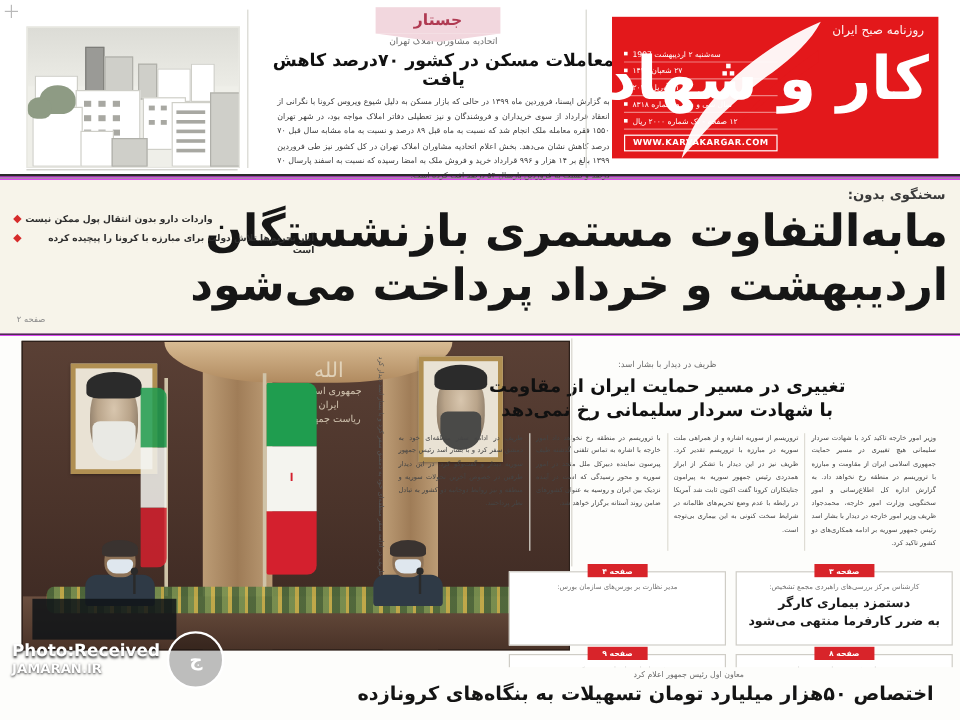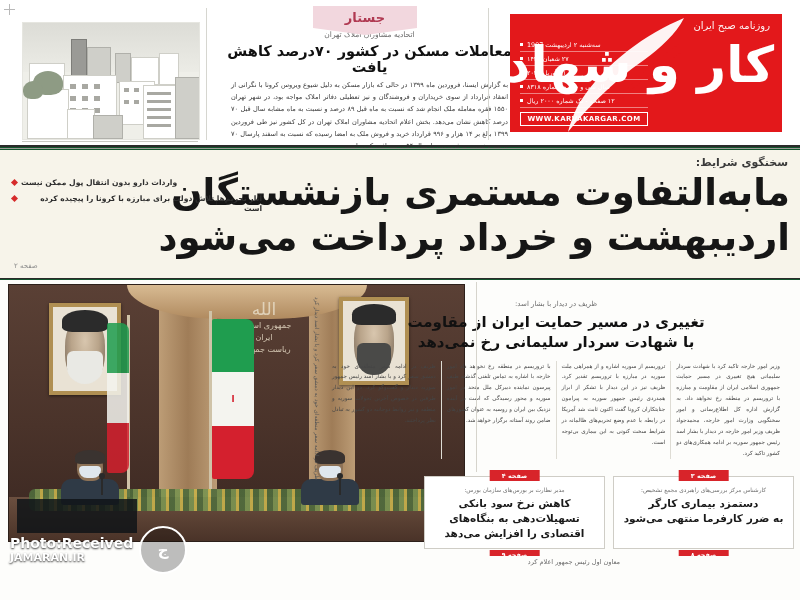--- a/index.html
+++ b/index.html
@@ -3,21 +3,21 @@
 <meta charset="utf-8">
 <style>
   html,body{margin:0;padding:0;}
   body{
     width:800px;height:600px;overflow:hidden;
     background:#ffffff;
     font-family:"DejaVu Sans","Liberation Sans",sans-serif;
     color:#1a1a1a;
     position:relative;
   }
-  .page{width:800px;height:428px;position:relative;background:#14532d;}
+  .page{width:800px;height:428px;position:relative;background:#d946ef;}
 
   
   .topstrip{position:absolute;left:0;top:0;width:800px;height:146px;background:#ffffff;}
 
   .crop-mark{position:absolute;left:4px;top:4px;width:11px;height:11px;}
   .crop-mark:before,.crop-mark:after{content:"";position:absolute;background:#b9b9b9;}
   .crop-mark:before{left:5px;top:0;width:1px;height:11px;}
   .crop-mark:after{left:0;top:5px;width:11px;height:1px;}
 
   .city-photo{
@@ -114,21 +114,21 @@
     width:5px;height:5px;background:#d62b2b;margin-right:4px;margin-top:2px;
     transform:rotate(45deg);flex:none;
   }
   .pagehint{position:absolute;left:14px;top:112px;font-size:7px;color:#8a8a8a;}
   .band-rule{position:absolute;left:0;top:278px;width:800px;height:1px;background:#2a2a2a;}
 
   
   .mid{position:absolute;left:0;top:280px;width:800px;height:320px;background:#fdfdfb;}
 
   .press-photo{
-    position:absolute;left:8px;top:4px;width:455px;height:256px;
+    position:absolute;left:18px;top:4px;width:455px;height:256px;
     background:#3b2a22;overflow:hidden;border:1px solid #2d201a;
   }
   .pp-wall{position:absolute;left:0;top:0;width:100%;height:100%;
     background:linear-gradient(180deg,#5a4035 0%,#4a332a 55%,#3a2721 100%);}
   .pp-curtain{position:absolute;top:0;height:100%;
     background:linear-gradient(90deg,#c9a87e,#a8845c,#c9a87e);opacity:.9;}
   .pp-valance{position:absolute;top:0;height:34px;
     background:linear-gradient(180deg,#d8bb93,#b08a5f);
     border-bottom-left-radius:40% 100%;border-bottom-right-radius:40% 100%;}
   .portrait{position:absolute;background:#e9e2d4;border:4px solid #b08f52;box-shadow:0 1px 3px rgba(0,0,0,.5);}
@@ -313,21 +313,21 @@
         </div>
         <div class="weburl">WWW.KARVAKARGAR.COM</div>
       </div>
     </div>
   </div>
 
   <div class="mast-underline"></div>
   <div class="mast-underline2"></div>
 
   <div class="band">
-    <div class="sokhangoo">سخنگوی شرايط:</div>
+    <div class="sokhangoo">سخنگوی بدون:</div>
 
     <div class="bighead">
       <span class="l1">مابه‌التفاوت مستمری بازنشستگان</span>
       <span class="l2">ارديبهشت و خرداد پرداخت می‌شود</span>
     </div>
 
     <div class="bullets">
       <div class="bl">
         <span class="txt">واردات دارو بدون انتقال پول ممکن نيست</span>
         <span class="dia"></span>
@@ -439,24 +439,20 @@
           <div class="tbadge">صفحه ۳</div>
           <div class="tkick">کارشناس مرکز بررسی‌های راهبردی مجمع تشخيص:</div>
           <div class="ttitle">
             <span>دستمزد بيماری کارگر</span><br>
             <span>به ضرر کارفرما منتهی می‌شود</span>
           </div>
         </div>
         <div class="tbox">
           <div class="tbadge">صفحه ۴</div>
           <div class="tkick">مدير نظارت بر بورس‌های سازمان بورس:</div>
-          <div class="ttitle">
-            <span>کاهش نرخ سود بانکی</span><br>
-            <span>تسهيلات‌دهی به بنگاه‌های اقتصادی را افزايش می‌دهد</span>
-          </div>
         </div>
       </div>
       <div class="trow">
         <div class="tbox">
           <div class="tbadge">صفحه ۸</div>
           <div class="tkick">عضو هيات رئيسه شورای شهر تهران:</div>
           <div class="ttitle">
             <span>نظر شورای شهر</span><br>
             <span>ابقاء لغو طرح ترافيک است</span>
           </div>
@@ -470,15 +466,16 @@
           </div>
         </div>
       </div>
     </div>
 
     <div class="sep-v" style="left:476px;top:2px;height:190px;"></div>
   </div>
 
   <div class="bottom-banner">
     <div class="bb-kick">معاون اول رئيس جمهور اعلام کرد</div>
+    <div class="bb-head">اختصاص ۵۰هزار ميليارد تومان تسهيلات به بنگاه‌های کرونازده</div>
   </div>
 
 </div>
 
 </body></html>

